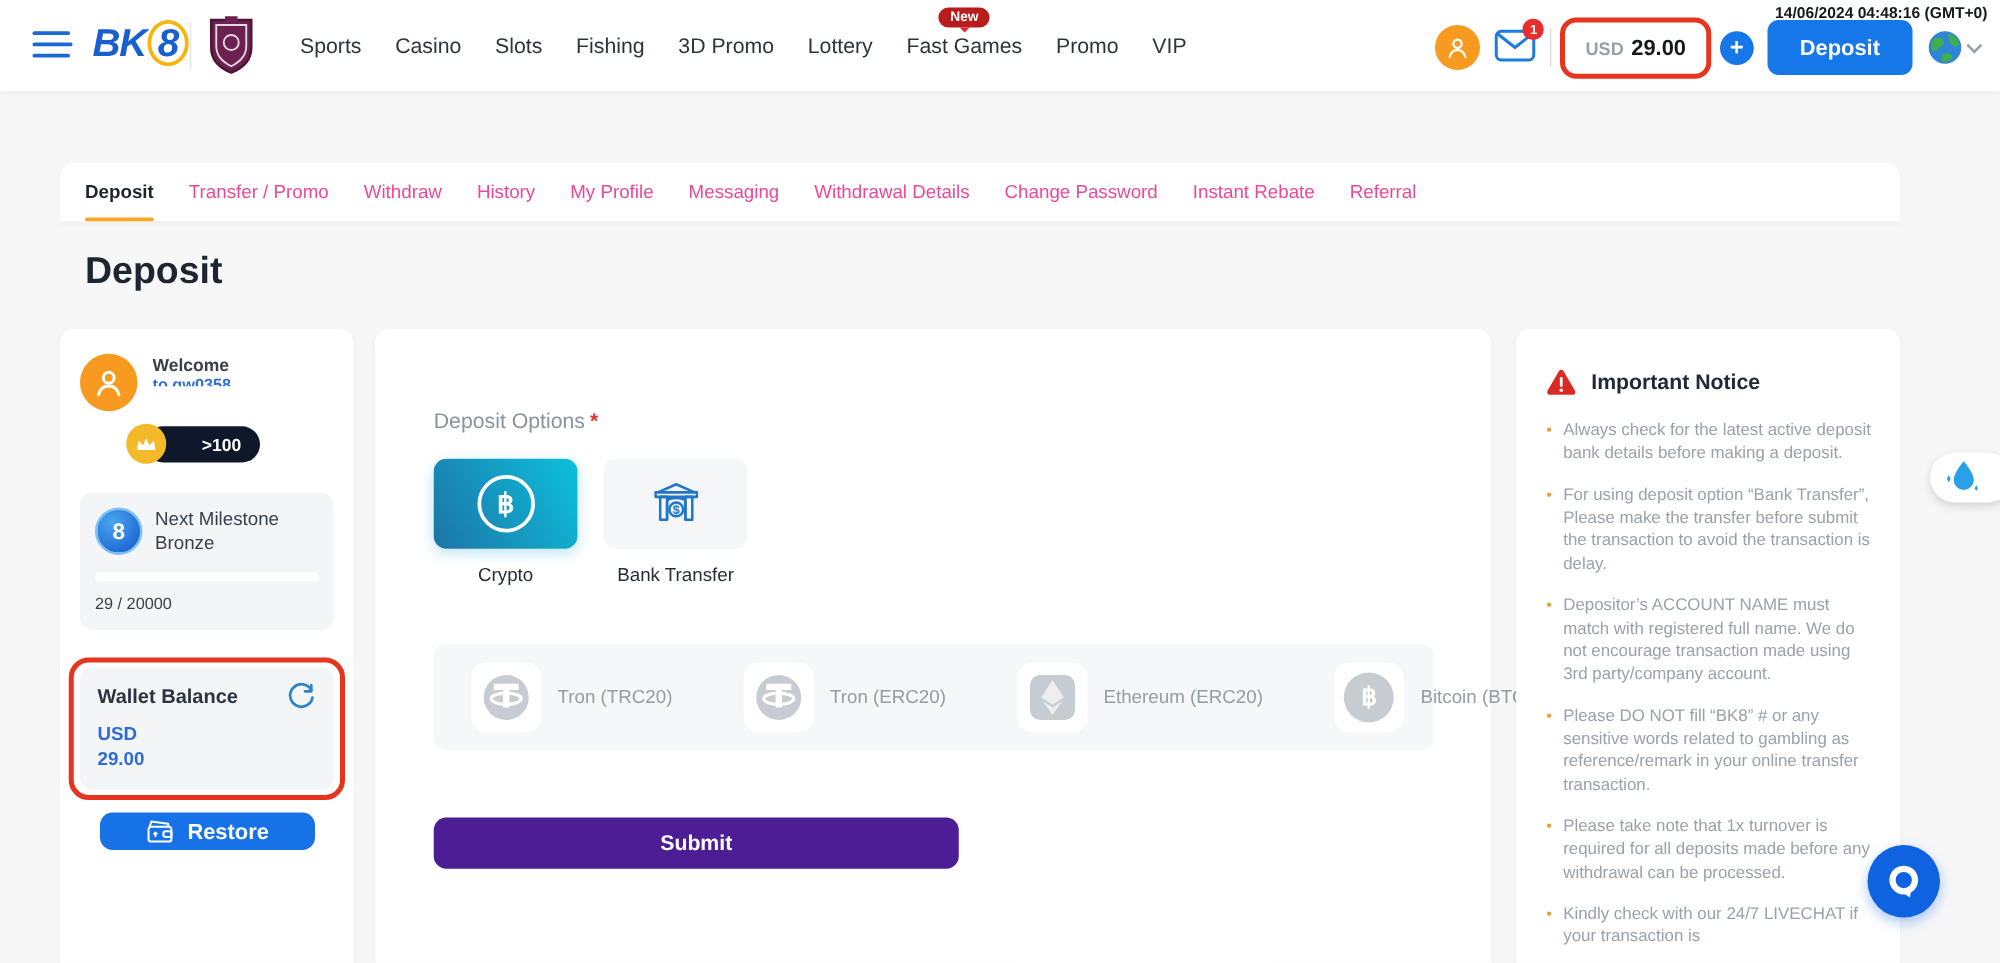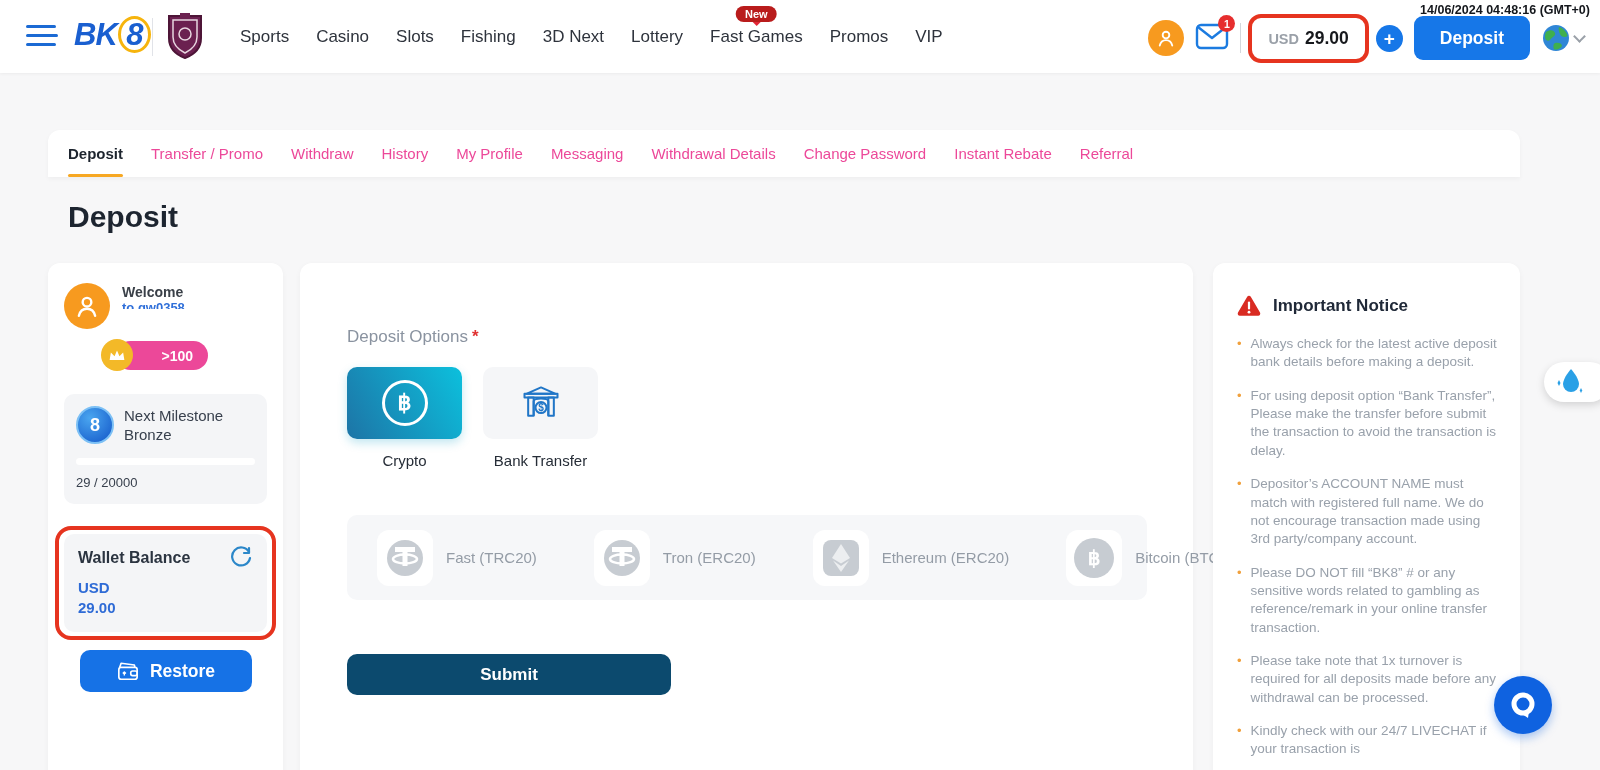--- a/index.html
+++ b/index.html
@@ -48,57 +48,57 @@
   .card { position:absolute; top:263px; background:#fff; border-radius:12px; box-shadow:0 2px 6px rgba(0,0,0,.04); }
   .sidebar-card { left:48px; width:235px; height:530px; padding:20px 16px; }
   .main-card { left:300px; width:893px; height:530px; padding:64px 47px 0; }
   .notice-card { left:1213px; width:307px; height:530px; padding:32px 22px 0 24px; }
 
   
   .welcome-row { display:flex; align-items:flex-start; gap:12px; }
   .welcome-texts { height:26px; overflow:hidden; padding-top:2px; }
   .welcome-label { font-size:14px; font-weight:600; color:#3a4048; line-height:15px; }
   .welcome-user { font-size:13px; font-weight:600; color:#2f6fd9; line-height:15px; }
-  .vip-pill { position:relative; margin:12px 0 0 52px; width:92px; height:29px; background:#ec4899; border-radius:15px; display:flex; align-items:center; justify-content:flex-end; padding-right:15px; cursor:pointer; }
+  .vip-pill { position:relative; margin:12px 0 0 52px; width:92px; height:29px; background:#0f172a; border-radius:15px; display:flex; align-items:center; justify-content:flex-end; padding-right:15px; cursor:pointer; }
   .vip-crown { position:absolute; left:-15px; top:-2px; width:32px; height:32px; border-radius:50%; background:#f3b928; display:flex; align-items:center; justify-content:center; }
   .vip-count { color:#fff; font-size:14px; font-weight:700; }
   .milestone-card { margin-top:24px; background:#f4f5f7; border-radius:10px; padding:12px 12px 14px; }
   .milestone-head { display:flex; align-items:center; gap:10px; }
   .coin { width:38px; height:38px; border-radius:50%; background:radial-gradient(circle at 35% 30%, #4aa6f0, #1256c8); color:#fff; font-weight:800; font-size:18px; display:flex; align-items:center; justify-content:center; border:2px solid #7cc0f5; }
   .milestone-title { font-size:15px; color:#38404d; line-height:19px; }
   .milestone-bar { margin-top:14px; height:7px; background:#ffffff; border-radius:4px; }
   .milestone-progress { margin-top:10px; font-size:13px; color:#38404d; }
   .wallet-card { position:relative; margin-top:30px; background:#f4f5f7; border-radius:10px; padding:12px 14px 14px; }
   .wallet-card .annotation-ring { inset:-8px -9px; border-radius:16px; }
   .wallet-head { display:flex; align-items:center; justify-content:space-between; }
   .wallet-label { font-size:16px; font-weight:600; color:#2b3440; }
   .wallet-cur { margin-top:8px; font-size:15px; font-weight:600; color:#2e6bd6; line-height:20px; }
   .wallet-amt { font-size:15px; font-weight:600; color:#2e6bd6; line-height:20px; }
-  .restore-btn { margin:18px auto 0; width:172px; height:42px; background:#1672e6; border:none; border-radius:10px; color:#fff; font-size:17.5px; font-weight:700; font-family:inherit; display:flex; align-items:center; justify-content:center; gap:10px; cursor:pointer; }
+  .restore-btn { margin:18px auto 0; width:172px; height:30px; background:#1672e6; border:none; border-radius:10px; color:#fff; font-size:17.5px; font-weight:700; font-family:inherit; display:flex; align-items:center; justify-content:center; gap:10px; cursor:pointer; }
   .auto-row { margin-top:34px; display:flex; align-items:center; justify-content:space-between; padding:0 2px; }
   .auto-label { font-size:16px; font-weight:600; color:#1d2630; }
   .toggle { position:relative; width:46px; height:27px; border-radius:14px; background:#f7941d; cursor:pointer; }
   .toggle-knob { position:absolute; right:3px; top:3px; width:21px; height:21px; border-radius:50%; background:#fff; }
 
   
   .opts-label-row { font-size:17px; color:#8a93a0; }
   .req-mark { color:#e03131; font-weight:700; margin-left:4px; }
   .opts-row { margin-top:20px; display:flex; gap:21px; }
   .opt { width:115px; cursor:pointer; }
   .opt-box { width:115px; height:72px; border-radius:10px; display:flex; align-items:center; justify-content:center; }
   .opt-box.selected { background:linear-gradient(60deg,#1d74a6,#0cc0dd); box-shadow:0 4px 10px rgba(16,160,200,.25); }
   .opt-box.plain { background:#f5f6f8; }
   .btc-ring { width:46px; height:46px; border:3px solid #fff; border-radius:50%; display:flex; align-items:center; justify-content:center; color:#fff; font-size:22px; font-weight:700; }
   .opt-label { margin-top:13px; text-align:center; font-size:15px; color:#262d37; font-weight:500; white-space:nowrap; }
   .currency-bar { margin-top:46px; width:800px; height:85px; background:#f6f7f9; border-radius:10px; display:flex; align-items:center; padding:0 30px; gap:57px; }
   .currency-item { display:flex; align-items:center; gap:13px; cursor:pointer; }
   .currency-icon-box { width:56px; height:56px; background:#fff; border-radius:12px; display:flex; align-items:center; justify-content:center; }
   .coin-gray { width:40px; height:40px; border-radius:50%; background:#c7ccd2; color:#fff; display:flex; align-items:center; justify-content:center; font-size:20px; font-weight:700; }
   .currency-label { font-size:15px; color:#949ca6; white-space:nowrap; }
-  .submit-btn { margin-top:54px; width:324px; height:41px; background:#0c4a6e; border:none; border-radius:10px; color:#fff; font-size:17px; font-weight:700; font-family:inherit; cursor:pointer; }
+  .submit-btn { margin-top:54px; width:420px; height:41px; background:#4c1d95; border:none; border-radius:10px; color:#fff; font-size:17px; font-weight:700; font-family:inherit; cursor:pointer; }
 
   
   .notice-head { display:flex; align-items:center; gap:12px; }
   .notice-title { font-size:17px; font-weight:700; color:#202938; }
   .notice-list { margin-top:18px; list-style:none; }
   .notice-item { display:flex; gap:9px; margin-bottom:15px; }
   .bullet-dot { color:#f0a03c; font-size:13px; line-height:18px; }
   .notice-text { font-size:13.5px; line-height:1.36; color:#99a1ab; }
 
   
@@ -126,27 +126,27 @@
     <path d="M7 8 H31 V25 C31 33 25 38 19 41 C13 38 7 33 7 25 Z" fill="none" stroke="#e8d7e0" stroke-width="1.5"></path>
     <rect x="14" y="1" width="10" height="6" fill="#6b2150"></rect>
     <circle cx="19" cy="22" r="6" fill="none" stroke="#e8d7e0" stroke-width="1.5"></circle>
   </svg>
 
   <nav class="main-nav">
     <div class="nav-item">Sports</div>
     <div class="nav-item">Casino</div>
     <div class="nav-item">Slots</div>
     <div class="nav-item">Fishing</div>
-    <div class="nav-item">3D Next</div>
+    <div class="nav-item">3D Promo</div>
     <div class="nav-item">Lottery</div>
     <div class="nav-item">
       <span class="nav-badge">New</span>
       <span>Fast Games</span>
     </div>
-    <div class="nav-item">Promos</div>
+    <div class="nav-item">Promo</div>
     <div class="nav-item">VIP</div>
   </nav>
 
   <div class="header-date">14/06/2024 04:48:16 (GMT+0)</div>
 
   <div class="header-right">
     <div class="avatar-btn">
       <svg width="20" height="20" viewBox="0 0 24 24" fill="none" stroke="#fff" stroke-width="2.2" stroke-linecap="round">
         <circle cx="12" cy="8.5" r="4"></circle>
           <path d="M4.5 21 C5.5 16.5 8.5 14.5 12 14.5 C15.5 14.5 18.5 16.5 19.5 21"></path>
@@ -286,21 +286,21 @@
   <div class="currency-bar">
     <div class="currency-item">
       <div class="currency-icon-box">
         <svg width="40" height="40" viewBox="0 0 40 40">
           <circle cx="20" cy="20" r="18" fill="#c7ccd2"></circle>
           <rect x="10" y="9" width="20" height="5" fill="#fff"></rect>
           <rect x="17.5" y="9" width="5" height="19" fill="#fff"></rect>
           <ellipse cx="20" cy="21" rx="12" ry="4.5" fill="none" stroke="#fff" stroke-width="2.5"></ellipse>
         </svg>
       </div>
-      <span class="currency-label">Fast (TRC20)</span>
+      <span class="currency-label">Tron (TRC20)</span>
     </div>
     <div class="currency-item">
       <div class="currency-icon-box">
         <svg width="40" height="40" viewBox="0 0 40 40">
           <circle cx="20" cy="20" r="18" fill="#c7ccd2"></circle>
           <rect x="10" y="9" width="20" height="5" fill="#fff"></rect>
           <rect x="17.5" y="9" width="5" height="19" fill="#fff"></rect>
           <ellipse cx="20" cy="21" rx="12" ry="4.5" fill="none" stroke="#fff" stroke-width="2.5"></ellipse>
         </svg>
       </div>

